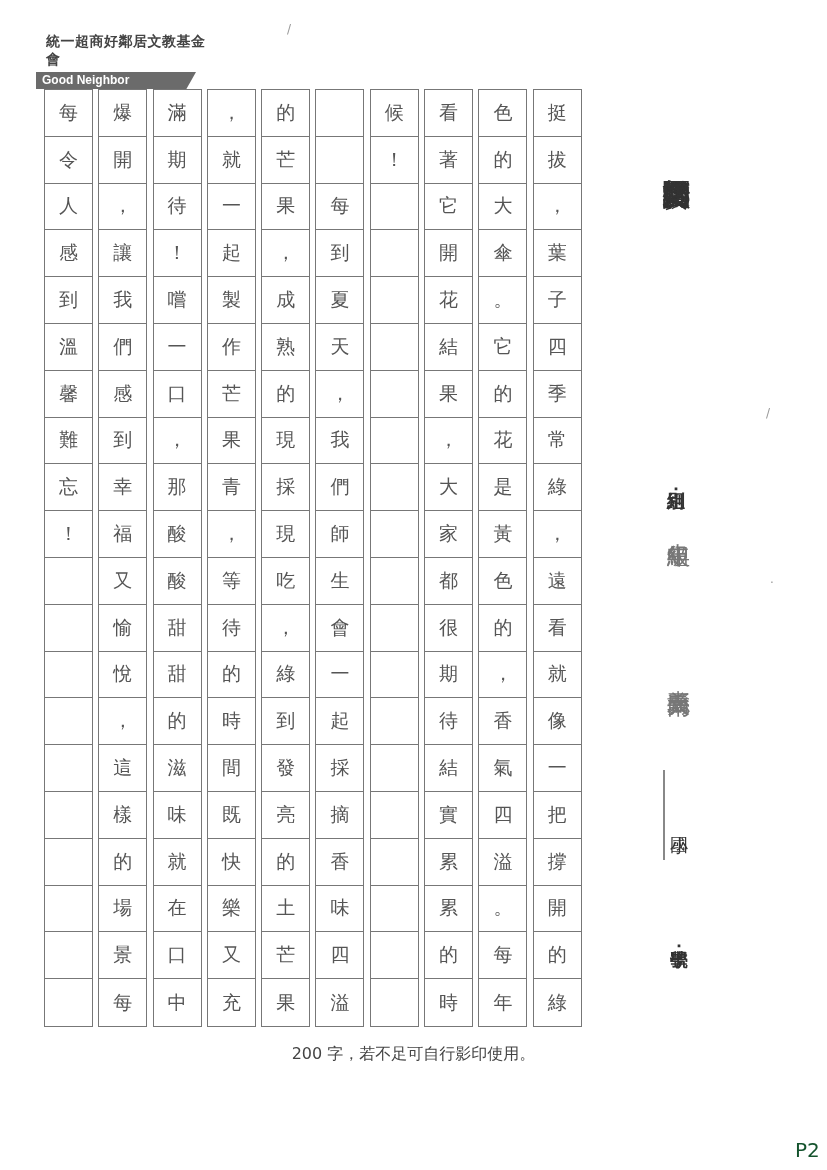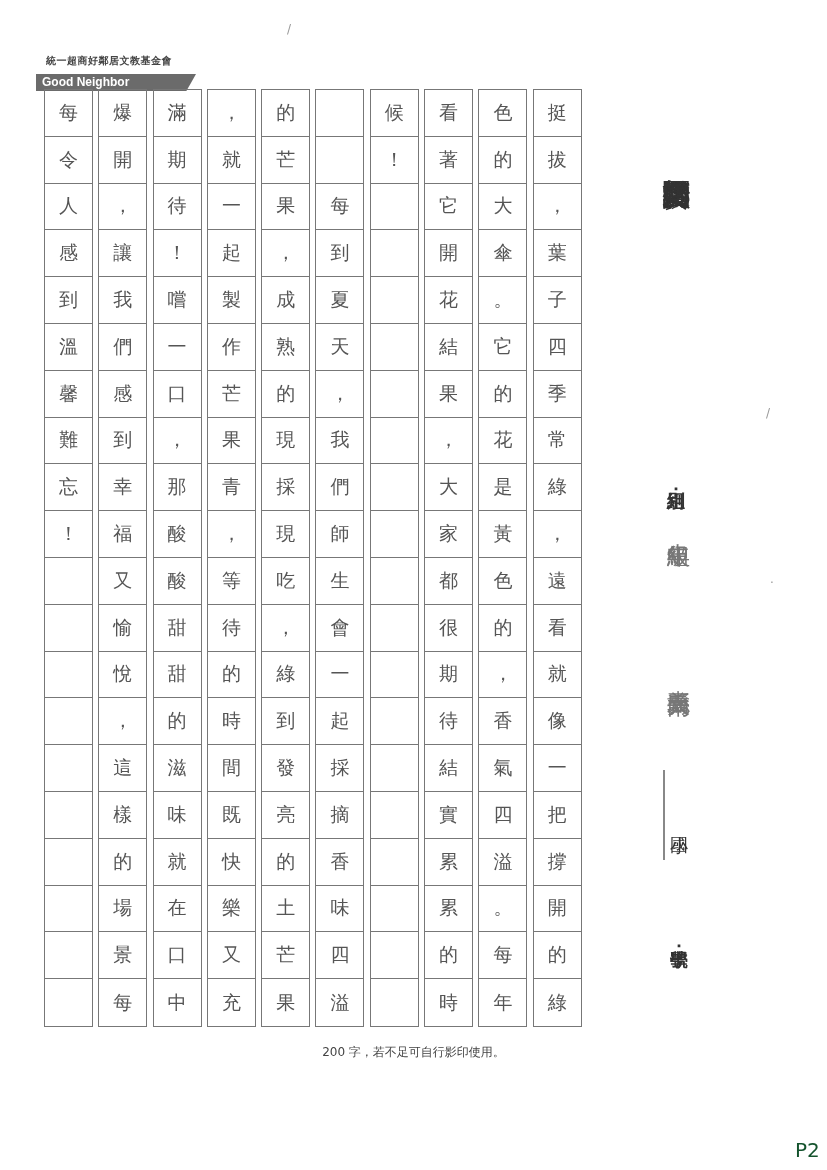--- a/index.html
+++ b/index.html
@@ -2,22 +2,22 @@
 <html><head>
 <meta charset="utf-8">
 <style>
   html, body { margin:0; padding:0; }
   body {
     width:827px; height:1170px; background:#ffffff; position:relative; overflow:hidden;
     font-family:"DejaVu Sans", sans-serif; color:#333;
   }
   .logo { position:absolute; left:36px; top:32px; width:170px; }
   .logo-cn {
-    font-family:"DejaVu Sans", sans-serif; font-weight:bold; font-size:10px; color:#444;
-    letter-spacing:0.5px; padding-left:10px; line-height:18px;margin-top:20px;
+    font-family:"DejaVu Sans", sans-serif; font-weight:bold; font-size:14px; color:#444;
+    letter-spacing:0.5px; padding-left:10px; line-height:18px;
   }
   .logo-bar {
     margin-top:4px; height:17px; width:160px; background:#6b6b6b;
     clip-path:polygon(0 0, 100% 0, 94% 100%, 0 100%);
     color:#fff; font-family:"Liberation Sans", sans-serif; font-weight:bold; font-size:12px;
     line-height:17px; padding-left:6px; box-sizing:border-box;
   }
   .stray { position:absolute; color:#999; font-size:12px; }
   .grid {
     position:absolute; left:44px; top:89px;
@@ -32,21 +32,21 @@
   .cell:last-child { border-bottom:none; }
   .title-v {
     position:absolute; left:660px; top:158px; width:32px;
     font-size:28px; line-height:31.5px; color:#333; text-align:center;
     writing-mode:vertical-rl; letter-spacing:0px;
   }
   .v-label { position:absolute; writing-mode:vertical-rl; font-size:18px; color:#333; font-weight:bold; }
   .v-hand { position:absolute; writing-mode:vertical-rl; font-size:23px; color:#777; letter-spacing:1px; }
   .footnote {
     position:absolute; left:0; width:827px; top:1044px; text-align:center;
-    font-size:12px; color:#444;
+    font-size:16px; color:#444;
   }
   .pagemark {
     position:absolute; left:795px; top:1138px; font-size:20px; color:#14532d;
     font-family:"DejaVu Sans", sans-serif;
   }
   .line-mark { position:absolute; background:#888; }
 </style>
 </head>
 <body>
 

